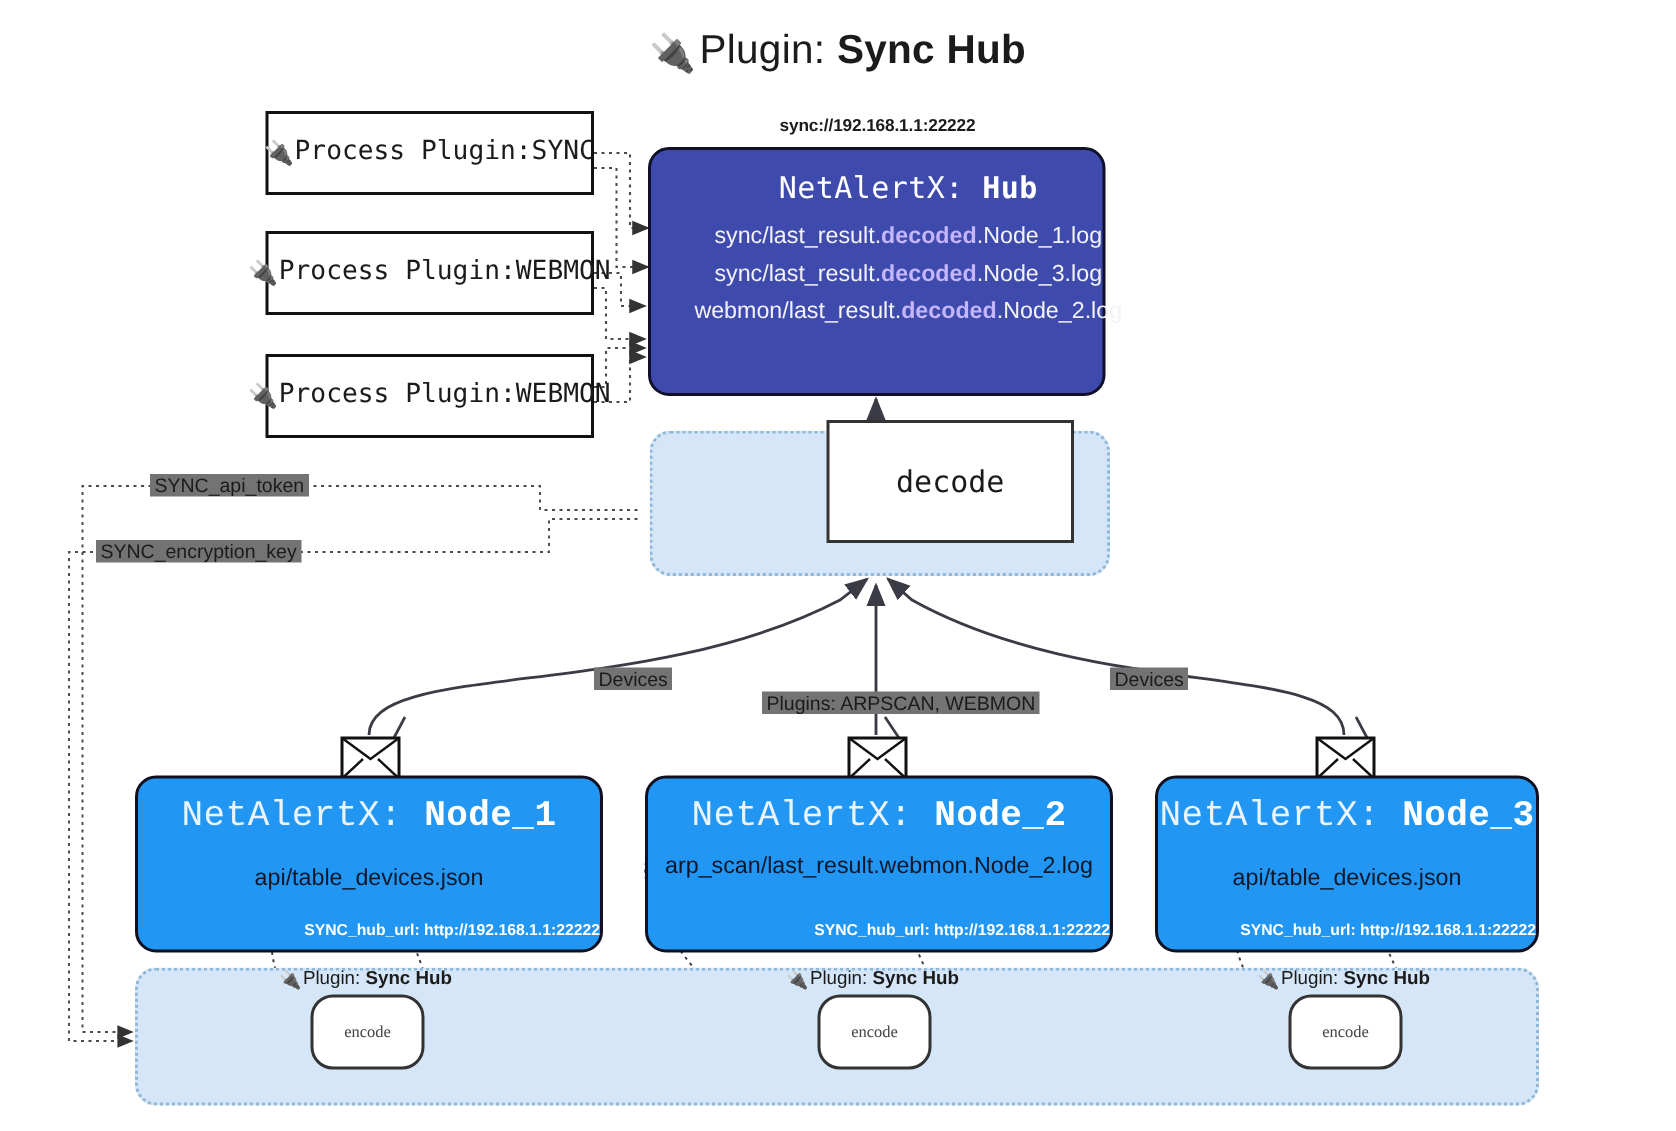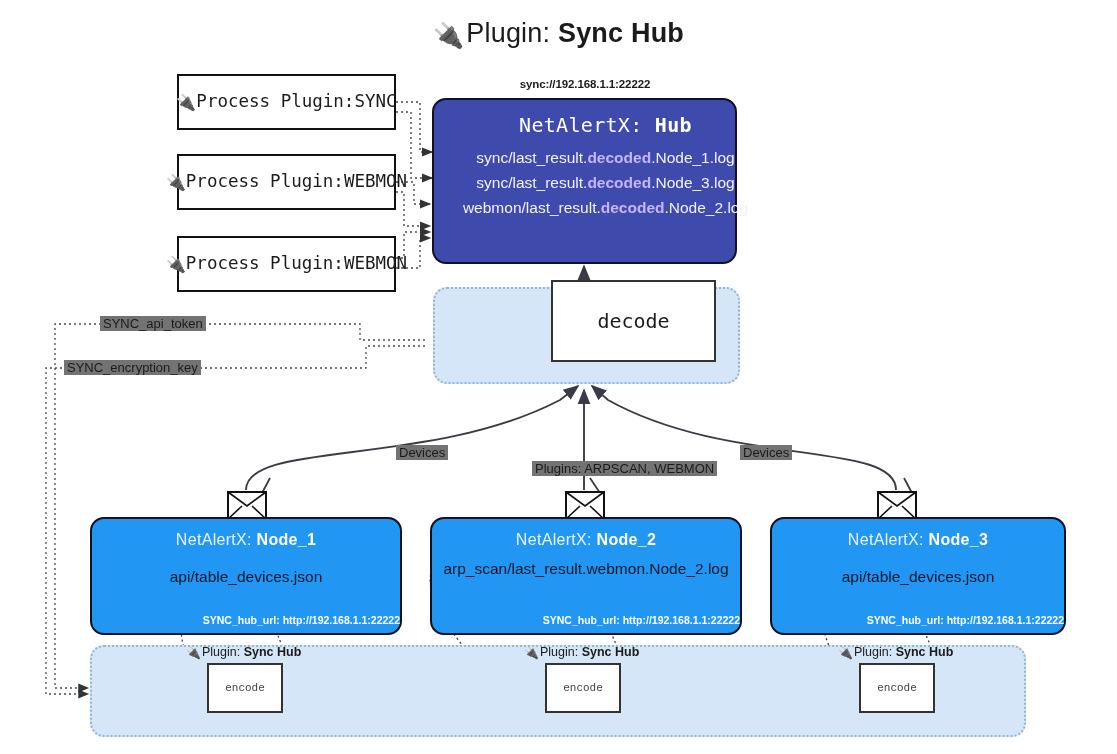--- a/index.html
+++ b/index.html
@@ -34,27 +34,27 @@
   #hub .logline{font-size:15.5px;line-height:1.62;white-space:nowrap;color:#f2f2f7;}
   #hub .logline b{font-weight:bold;color:#c4b5fd;text-align:center;}
 
   
   .bluebox{background:#d4e6f8;border:2px dotted #8fb7d8;border-radius:14px;}
 
   
   .whitebox{background:#fff;border:2px solid #333;
             display:flex;align-items:center;justify-content:center;}
   #decode{font-family:"DejaVu Sans Mono","Liberation Mono",monospace;font-size:20px;color:#1b1b1b;}
-  .encode{font-family:Liberation Mono, monospace;font-size:11px;color:#444;}
+  .encode{font-family:Liberation Serif, serif;font-size:11px;color:#444;border-radius:15px;}
 
   
   .nodebox{background:#2196f3;border:2.5px solid #0f1020;border-radius:14px;color:#fff;
            display:flex;flex-direction:column;align-items:center;}
-  .nodebox .ntitle{font-family:Liberation Sans, sans-serif;
-           font-size:16px;margin-top:12px;letter-spacing:.3px;color:#eaf4ff;}
+  .nodebox .ntitle{font-family:Liberation Mono, monospace;
+           font-size:24px;margin-top:12px;letter-spacing:.3px;color:#eaf4ff;}
   .nodebox .ntitle b{font-weight:bold;color:#ffffff;}
   .nodebox .nline{font-size:15.5px;line-height:1.55;white-space:nowrap;color:#0f172a;}
   .nodebox .nfoot{font-size:10.5px;font-weight:bold;white-space:nowrap;color:#ffffff;
            position:absolute;bottom:7px;left:0;right:0;text-align:right;}
 
   
   .pcap{position:absolute;font-size:12.5px;white-space:nowrap;color:#1b1b1b;}
   .pcap .plug{font-size:12px;vertical-align:-1px;margin-right:1px;}
   .pcap b{font-weight:bold;}
 
@@ -172,35 +172,35 @@
   </div>
 
   <div class="node bluebox" style="left:433px;top:287px;width:307px;height:97px;"></div>
   <div class="node whitebox" id="decode" style="left:503px;top:280px;width:165px;height:82px;margin-left:48px;">decode</div>
 
   <div class="elabel" style="left:100px;top:316px;">SYNC_api_token</div>
   <div class="elabel" style="left:64px;top:360px;">SYNC_encryption_key</div>
 
   <div class="elabel" style="left:396px;top:445px;">Devices</div>
   <div class="elabel" style="left:740px;top:445px;">Devices</div>
-  <div class="elabel" style="left:532px;top:461px;">Plugins: ARPSCAN, WEBMON</div>
+  <div class="elabel" style="left:508px;top:461px;">Plugins: ARPSCAN, WEBMON</div>
 
   <div class="node nodebox" style="left:90px;top:517px;width:312px;height:118px;position:absolute;">
     <div class="ntitle"><span>NetAlertX: </span><b>Node_1</b></div>
     <div class="nline" style="margin-top:16px;">api/table_devices.json</div>
     <div class="nfoot">SYNC_hub_url: http://192.168.1.1:22222</div>
   </div>
 
   <div class="node nodebox" style="left:430px;top:517px;width:312px;height:118px;position:absolute;">
     <div class="ntitle"><span>NetAlertX: </span><b>Node_2</b></div>
     <div class="nline" style="margin-top:8px;">arp_scan/last_result.webmon.Node_2.log</div>
     <div class="nfoot">SYNC_hub_url: http://192.168.1.1:22222</div>
   </div>
 
-  <div class="node nodebox" style="left:770px;top:517px;width:296px;height:118px;position:absolute;">
+  <div class="node nodebox" style="left:770px;top:517px;width:256px;height:118px;position:absolute;">
     <div class="ntitle"><span>NetAlertX: </span><b>Node_3</b></div>
     <div class="nline" style="margin-top:16px;">api/table_devices.json</div>
     <div class="nfoot">SYNC_hub_url: http://192.168.1.1:22222</div>
   </div>
 
   <div class="node bluebox" style="left:90px;top:645px;width:936px;height:92px;"></div>
 
   <div class="pcap" style="left:186px;top:645px;">
     <span class="plug">🔌</span><span>Plugin: </span><b>Sync Hub</b>
   </div>

